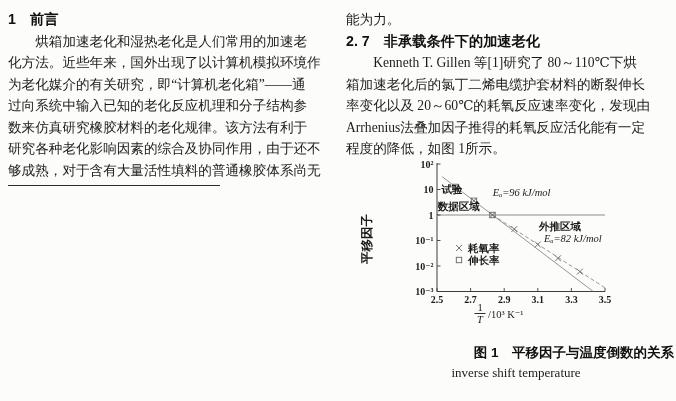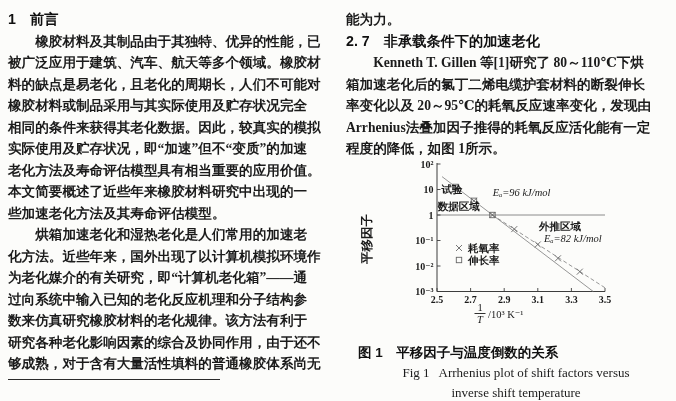--- a/index.html
+++ b/index.html
@@ -2,67 +2,58 @@
 <html><head>
 <meta charset="utf-8">
 <style>
   html,body{margin:0;padding:0;background:#d8d8d8;}
   .page{position:relative;width:676px;height:401px;background:#fcfcfa;overflow:hidden;
         font-family:"Liberation Serif","DejaVu Serif",serif;color:#1b1b1b;}
   .col{position:absolute;top:9px;}
   .col-left{left:8px;width:334px;}
   .col-right{left:346px;width:330px;}
   .sec{margin:0;font:bold 14.2px/21.5px "Liberation Sans","DejaVu Sans",sans-serif;color:#101010;}
-  .bodytext{margin:0;font-size:13.6px;line-height:21.5px;white-space:pre-line;font-weight:bold;}
+  .bodytext{margin:0;font-size:13.6px;line-height:21.5px;white-space:pre-line;}
   .footnote-rule{margin-top:4px;width:212px;height:0;border-top:1.6px solid #2b2b2b;}
   .figure svg{display:block;margin-left:12px;}
   .tick{font:bold 10px "Liberation Serif","DejaVu Serif",serif;fill:#1a1a1a;}
   .anno{font:10.5px "Liberation Serif","DejaVu Serif",serif;fill:#1a1a1a;}
   .anno.bold{font-family:"Liberation Sans","DejaVu Sans",sans-serif;font-weight:bold;}
   .anno.italic{font-style:italic;}
   .ylabel{font:bold 12.5px "Liberation Serif","DejaVu Serif",serif;fill:#1a1a1a;}
   .xlabel{font:10.5px "Liberation Serif","DejaVu Serif",serif;fill:#1a1a1a;}
   .xlabel.den{font-style:italic;}
-  .cap-zh{margin-top:13px;width:316px;margin-left:12px;text-align:left;
+  .cap-zh{margin-top:13px;width:316px;margin-left:12px;text-align:right;
           font:bold 13.5px/20px "Liberation Sans","DejaVu Sans",sans-serif;color:#101010;}
   .cap-en{width:316px;margin-left:12px;text-align:center;white-space:pre;
           font:13px/20px "Liberation Serif","DejaVu Serif",serif;}
 </style>
 </head>
 <body>
 
 <div class="page">
 
   <div class="col col-left">
     <h2 class="sec">1　前言</h2>
-    <p class="bodytext">　　橡胶材料及其制品由于其独特、优异的性能，已
-被广泛应用于建筑、汽车、航天等多个领域。橡胶材
-料的缺点是易老化，且老化的周期长，人们不可能对
-橡胶材料或制品采用与其实际使用及贮存状况完全
-相同的条件来获得其老化数据。因此，较真实的模拟
-实际使用及贮存状况，即“加速”但不“变质”的加速
-老化方法及寿命评估模型具有相当重要的应用价值。
-本文简要概述了近些年来橡胶材料研究中出现的一
-些加速老化方法及其寿命评估模型。</p>
     <p class="bodytext">　　烘箱加速老化和湿热老化是人们常用的加速老
 化方法。近些年来，国外出现了以计算机模拟环境作
 为老化媒介的有关研究，即“计算机老化箱”——通
 过向系统中输入已知的老化反应机理和分子结构参
 数来仿真研究橡胶材料的老化规律。该方法有利于
 研究各种老化影响因素的综合及协同作用，由于还不
 够成熟，对于含有大量活性填料的普通橡胶体系尚无</p>
     <div class="footnote-rule"></div>
   </div>
 
   <div class="col col-right">
     <p class="bodytext">能为力。</p>
     <h2 class="sec">2. 7　非承载条件下的加速老化</h2>
     <p class="bodytext">　　Kenneth T. Gillen 等[1]研究了 80～110℃下烘
 箱加速老化后的氯丁二烯电缆护套材料的断裂伸长
-率变化以及 20～95℃的耗氧反应速率变化，发现由
+率变化以及 20～60℃的耗氧反应速率变化，发现由
 Arrhenius法叠加因子推得的耗氧反应活化能有一定
 程度的降低，如图 1所示。</p>
 
     <div class="figure">
       <svg width="316" height="170" viewBox="0 0 316 170">
 
         <line x1="79" y1="3" x2="79" y2="131.5" stroke="#3d3d3d" stroke-width="1"></line>
         <line x1="79" y1="131.5" x2="247" y2="131.5" stroke="#3d3d3d" stroke-width="1"></line>
 
         <text class="ylabel" transform="translate(13,79) rotate(-90)" text-anchor="middle">平移因子</text>
@@ -115,18 +106,17 @@
             <text x="134.77599999999998" y="35.92120531134189" text-anchor="start" class="anno italic">Eₐ=96 kJ/mol</text>
             <text x="180.97600000000003" y="69.91817962674415" text-anchor="start" class="anno bold">外推区域</text>
             <text x="186.01600000000002" y="82.04225905822523" text-anchor="start" class="anno italic">Eₐ=82 kJ/mol</text>
             <path d="M98 85L104 91M104 85L98 91" stroke="#666" fill="none" stroke-width="0.9"></path>
             <text x="110" y="91.5" class="anno bold">耗氧率</text>
             <rect x="98.3" y="97.3" width="5.4" height="5.4" stroke="#666" fill="none" stroke-width="0.9"></rect>
             <text x="110" y="103.5" class="anno bold">伸长率</text>
           </g>
       </svg>
       <div class="cap-zh">图 1　平移因子与温度倒数的关系</div>
-      <div class="cap-en">Fig 1   Arrhenius plot of shift factors versus</div>
       <div class="cap-en">inverse shift temperature</div>
     </div>
   </div>
 
 </div>
 
 </body></html>

